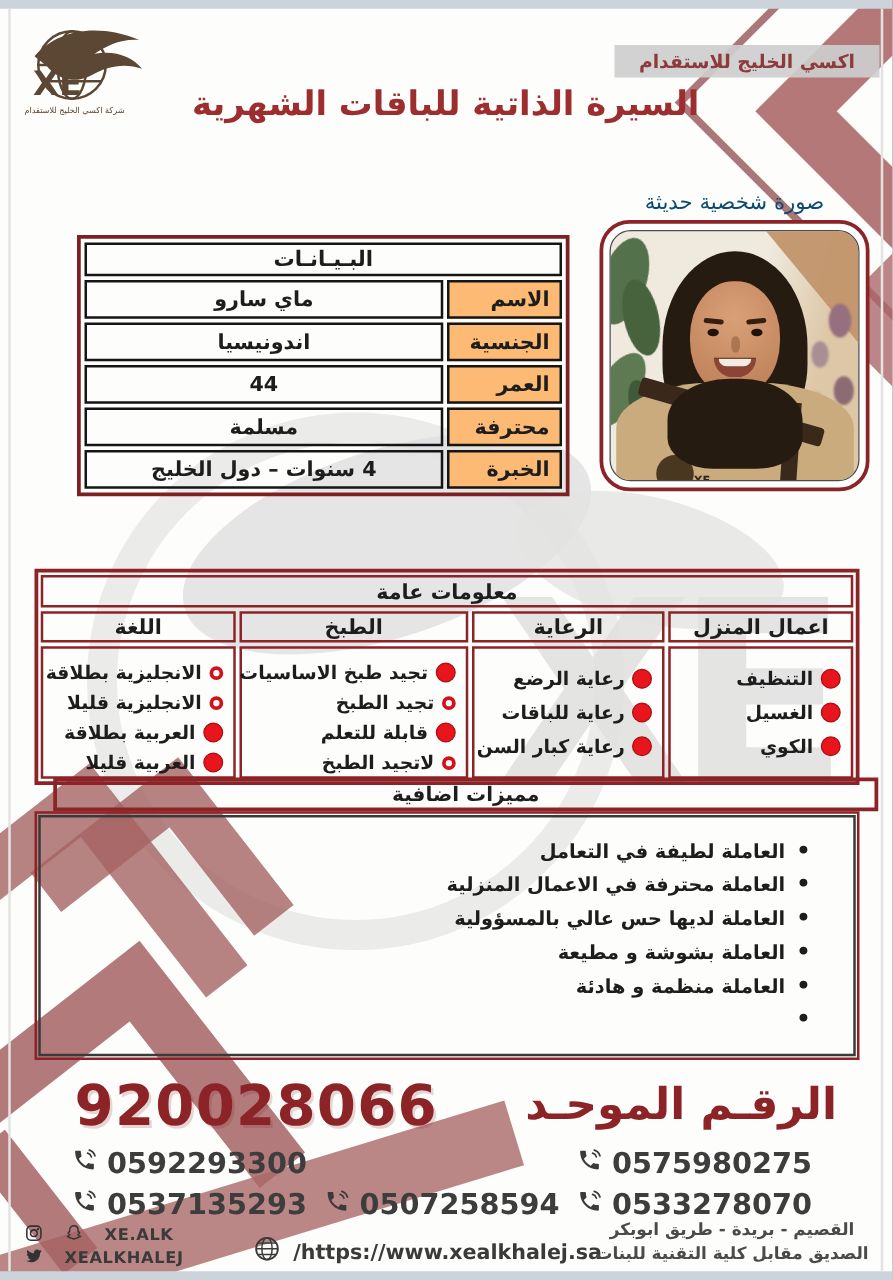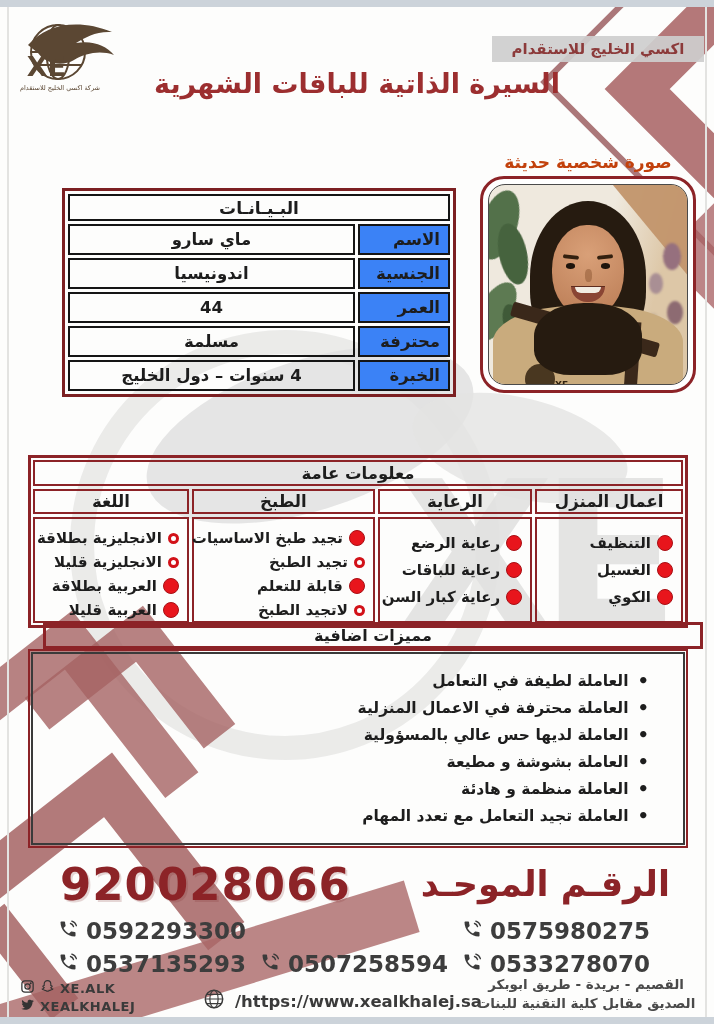--- a/index.html
+++ b/index.html
@@ -30,21 +30,21 @@
   .wm-blob1{width:340px;height:150px;background:#e1e1e0;border-radius:50%;transform:rotate(-18deg);left:140px;top:360px;opacity:.85;}
   .wm-blob2{width:220px;height:100px;background:#e3e3e2;border-radius:50%;transform:rotate(14deg);left:410px;top:398px;opacity:.8;}
   .wm-xe{font-size:205px;font-weight:bold;color:#e2e2e1;left:396px;top:455px;letter-spacing:-14px;line-height:1;opacity:.9;}
   
   .c{position:absolute;z-index:2;}
   .logo{left:16px;top:12px;width:110px;height:86px;}
   .brand-badge{top:36px;right:10px;width:212px;height:26px;line-height:26px;text-align:center;
        background:rgba(206,206,206,.92);color:#8c3a3a;font-weight:bold;font-size:15px;}
   .title{left:0;right:0;top:68px;text-align:center;font-size:27px;font-weight:bold;color:#9c2e2f;}
   .subtitle{left:0;right:0;top:109px;text-align:center;font-size:18px;font-weight:bold;color:#8d3a31;}
-  .photo-label{top:152px;right:18px;width:216px;text-align:center;font-size:17px;font-weight:bold;color:#c2410c;}
+  .photo-label{top:152px;right:18px;width:216px;text-align:center;font-size:17px;font-weight:normal;color:#0c4a6e;}
   
   .photo-frame{top:176px;right:18px;width:216px;height:217px;border:3px solid #8c2327;border-radius:24px;
        padding:5px;background:#fff;}
   .photo-inner{width:100%;height:100%;border:1.5px solid #4a4a4a;border-radius:17px;overflow:hidden;position:relative;
        background:linear-gradient(105deg,#efe9de 52%,#ddc7a7 78%);}
   .photo-inner div{position:absolute;}
   .ph-corner{right:-12px;top:-12px;width:96px;height:116px;background:#c2956b;clip-path:polygon(100% 0,100% 100%,0 0);opacity:.95;}
   .ph-fl{border-radius:50%;filter:blur(1px);}
   .f1{right:6px;top:58px;width:18px;height:27px;background:#96707e;}
   .f2{right:24px;top:88px;width:14px;height:21px;background:#a98f94;}
@@ -74,21 +74,21 @@
   .ph-btn{width:12px;height:12px;border-radius:50%;background:#2c1d10;}
   .btn1{right:62px;top:30px;} .btn2{right:57px;top:52px;}
   .ph-print{left:32px;bottom:-2px;width:30px;height:30px;border-radius:50%;background:#3b2a16;opacity:.9;}
   .ph-print-x{left:62px;bottom:2px;font-size:9px;font-weight:bold;color:#32230f;}
   .ph-scarf{left:50%;margin-left:-54px;top:118px;width:108px;height:72px;background:#261b10;border-radius:46% 46% 34% 34%;}
   
   .bio-wrap{top:188px;left:62px;width:394px;border:3px solid #7c2022;padding:3px;background:transparent;}
   .bio-header{border:2px solid #151515;height:27px;line-height:24px;text-align:center;font-size:17px;font-weight:bold;margin-bottom:3px;}
   .bio-row{display:flex;gap:3px;margin-bottom:3px;}
   .bio-row:last-child{margin-bottom:0;}
-  .bio-label{width:92px;border:2px solid #151515;background:#3b82f6;font-size:16.5px;font-weight:bold;
+  .bio-label{width:92px;border:2px solid #151515;background:#fdba74;font-size:16.5px;font-weight:bold;
        padding:4px 8px 0 0;height:31px;}
   .bio-value{flex:1;border:2px solid #151515;text-align:center;font-size:16.5px;font-weight:bold;padding-top:4px;height:31px;}
   
   .info-wrap{top:455px;left:28px;width:660px;border:3px solid #8c2327;padding:2px;}
   .info-header{border:2px solid #8c2327;height:26px;line-height:23px;text-align:center;font-size:16.5px;font-weight:bold;}
   .info-cols{display:flex;gap:3px;margin-top:3px;}
   .info-col{display:flex;flex-direction:column;gap:3px;}
   .info-col:nth-child(1){width:172px;} .info-col:nth-child(2){width:160px;}
   .info-col:nth-child(3){width:183px;} .info-col:nth-child(4){flex:1;}
   .info-col-head{border:2px solid #8c2327;height:25px;line-height:22px;text-align:center;font-size:16.5px;font-weight:bold;}
@@ -107,21 +107,21 @@
   .feat-list li{display:flex;align-items:center;gap:9px;height:27px;font-size:15.5px;font-weight:bold;}
   .feat-list .bullet{font-size:18px;line-height:1;}
   
   .unified-label{top:864px;right:44px;font-size:35px;font-weight:bold;color:#8c2327;}
   .unified-number{top:858px;left:60px;font-size:45px;font-weight:bold;color:#8c2327;direction:ltr;letter-spacing:1px;
        text-shadow:2px 2px 0 rgba(120,40,40,.18);}
   .phones{left:58px;width:592px;display:flex;direction:ltr;justify-content:space-between;}
   .phones.r1{top:918px;} .phones.r2{top:951px;}
   .phone-item{display:flex;align-items:flex-end;gap:8px;font-size:23px;font-weight:bold;color:#3d3d3d;direction:ltr;}
   .social{left:20px;top:979px;direction:ltr;font-size:13px;font-weight:bold;color:#3a3a3a;letter-spacing:.5px;}
-  .social .srow{display:flex;align-items:center;gap:5px;height:18px;}
+  .social .srow{display:flex;align-items:center;gap:17px;height:18px;}
   .website{left:203px;top:988px;display:flex;align-items:center;gap:10px;direction:ltr;
        font-size:16.5px;font-weight:bold;color:#3a3a3a;}
   .address{right:14px;top:975px;width:228px;text-align:center;font-size:13.5px;font-weight:bold;color:#4a4a4a;line-height:19px;}
 </style>
 </head>
 <body>
 
 <div class="page">
 
   <div class="deco chev tchev1"></div>
@@ -317,21 +317,20 @@
         <li>
           <span class="bullet">•</span>
           <span>العاملة بشوشة و مطيعة</span>
         </li>
         <li>
           <span class="bullet">•</span>
           <span>العاملة منظمة و هادئة</span>
         </li>
         <li>
           <span class="bullet">•</span>
-          <span>العاملة تجيد التعامل مع تعدد المهام</span>
         </li>
       </ul>
   </div>
 
   <div class="c unified-label">الرقـم الموحـد</div>
   <div class="c unified-number">920028066</div>
   <div class="c phones r1" id="phones-r1">
       <span class="phone-item">
         <span><svg viewBox="0 0 24 24" width="20" height="20">
             <path d="M6.6 10.8c1.5 2.9 3.7 5.1 6.6 6.6l2.2-2.2c.3-.3.7-.4 1-.2 1.1.4 2.3.6 3.6.6.6 0 1 .4 1 1V20c0 .6-.4 1-1 1C10.6 21 3 13.4 3 4c0-.6.4-1 1-1h3.5c.6 0 1 .4 1 1 0 1.2.2 2.4.6 3.6.1.3 0 .7-.2 1l-2.3 2.2z" fill="#3b3b3b"></path>

